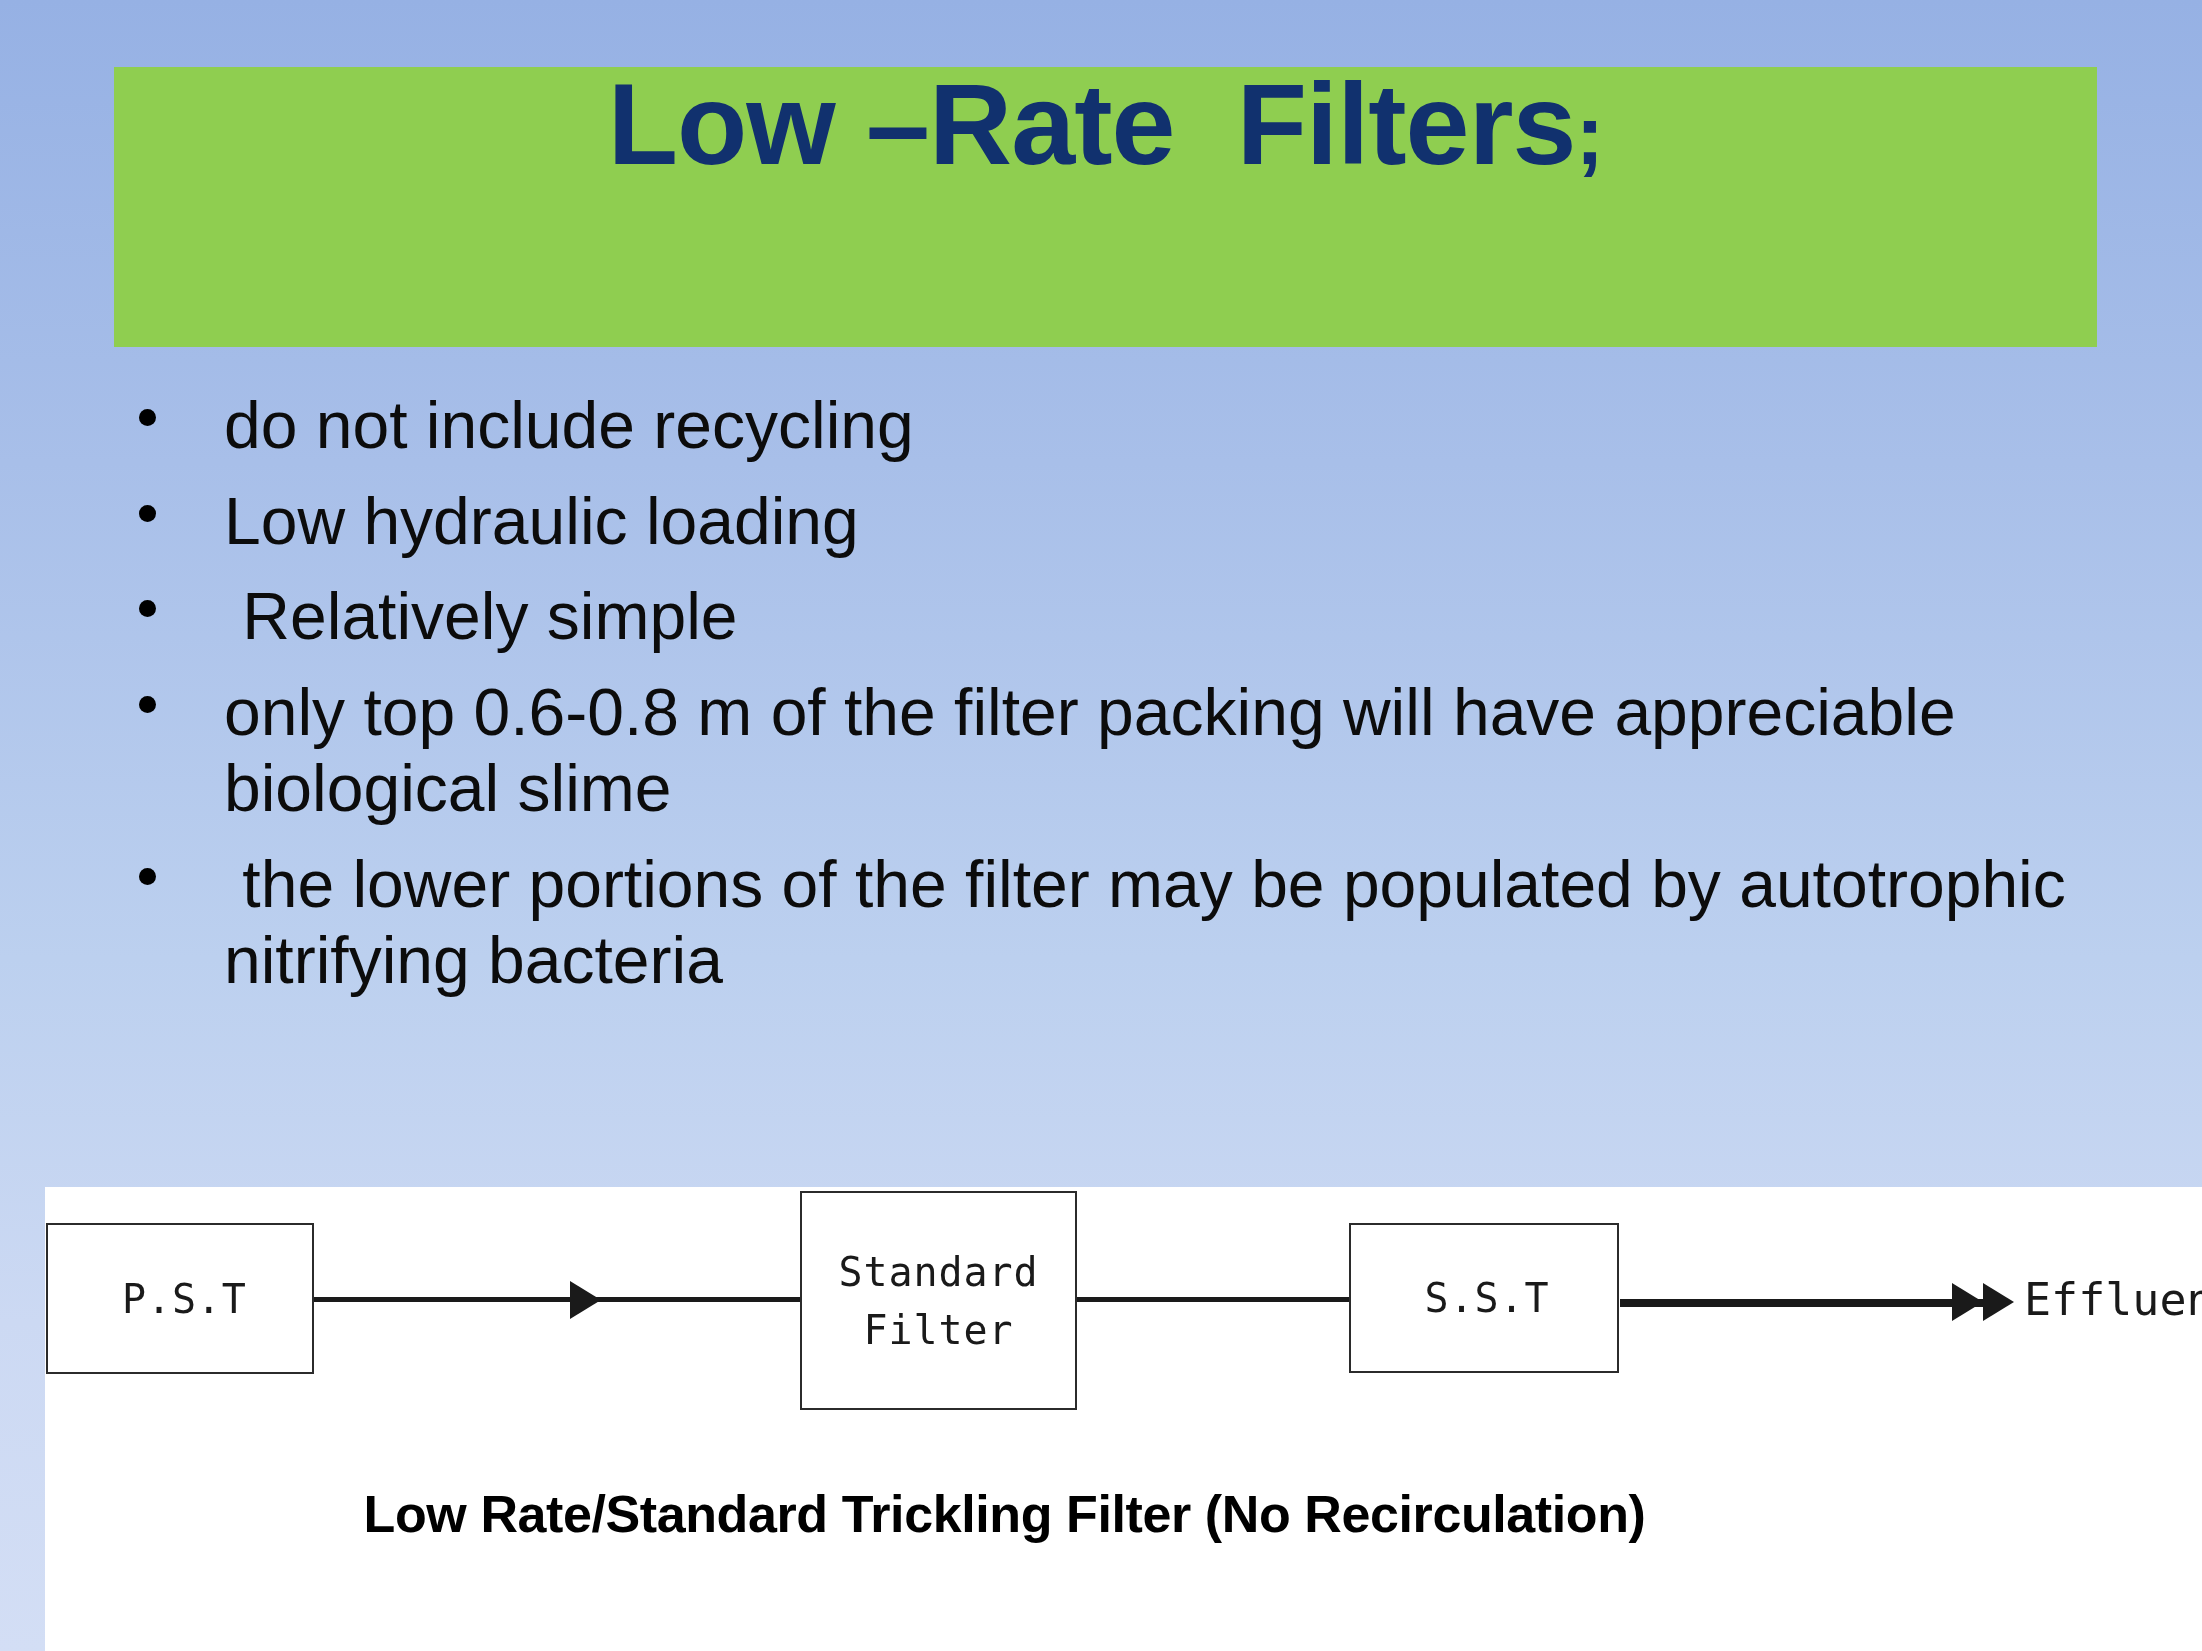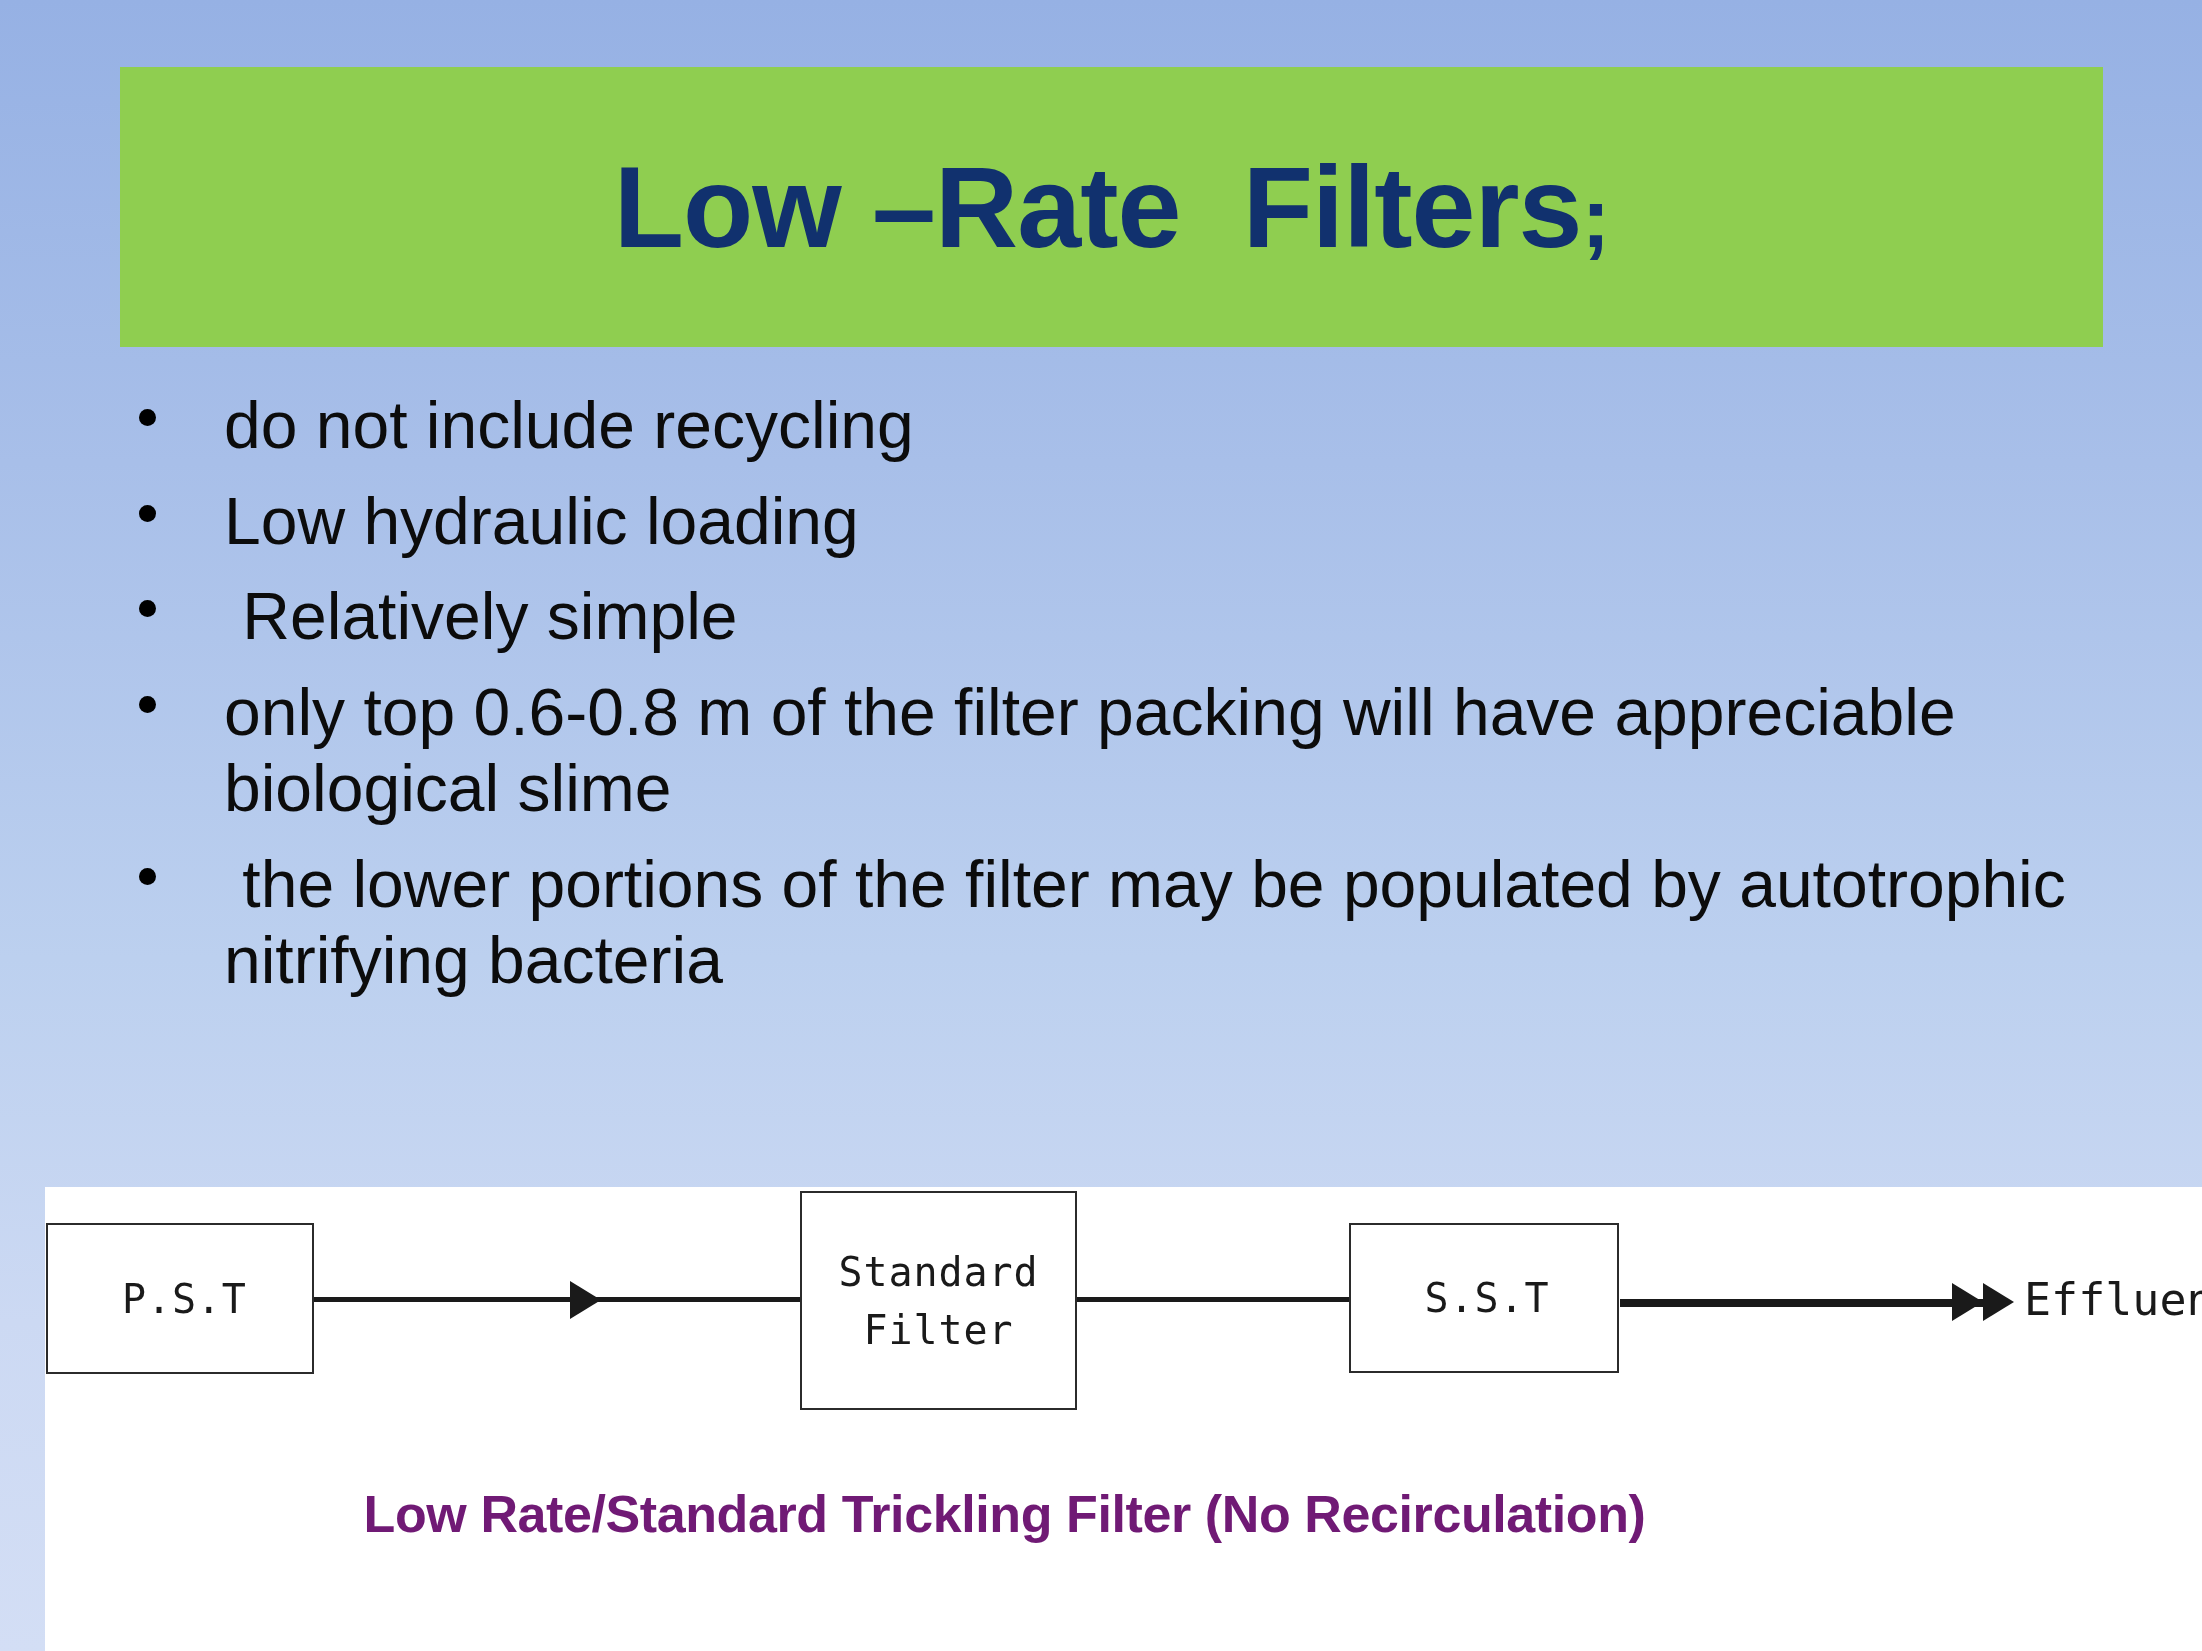--- a/index.html
+++ b/index.html
@@ -16,27 +16,26 @@
     position: relative;
     width: 2203px;
     height: 1652px;
     background: linear-gradient(to bottom, #96b1e4 0%, #a8bfe9 28%, #bcd0ef 58%, #ccd9f3 80%, #d3def5 100%);
     overflow: hidden;
   }
 
   
   #title-banner {
     position: absolute;
-    left: 120px;
+    left: 114px;
     top: 67px;
     width: 1983px;
     height: 280px;
     background: #8fce50;
     display: flex;
-    align-items: center;
     justify-content: center;
   }
   #title-text {
     color: #11316e;
     font-weight: bold;
     font-size: 115px;
     line-height: 1;
     letter-spacing: -0.9px;
     white-space: pre;
     text-align: center;
@@ -138,21 +137,21 @@
 
   #diagram-caption {
     position: absolute;
     left: 0;
     top: 297px;
     width: 1919px;
     text-align: center;
     font-family: "Liberation Sans", sans-serif;
     font-weight: bold;
     font-size: 52px;
-    color: #701a75;
+    color: #000000;
     letter-spacing: -0.4px;
     white-space: nowrap;
   }
 </style>
 </head>
 <body>
 
 <div id="slide">
 
   <div id="title-banner">

